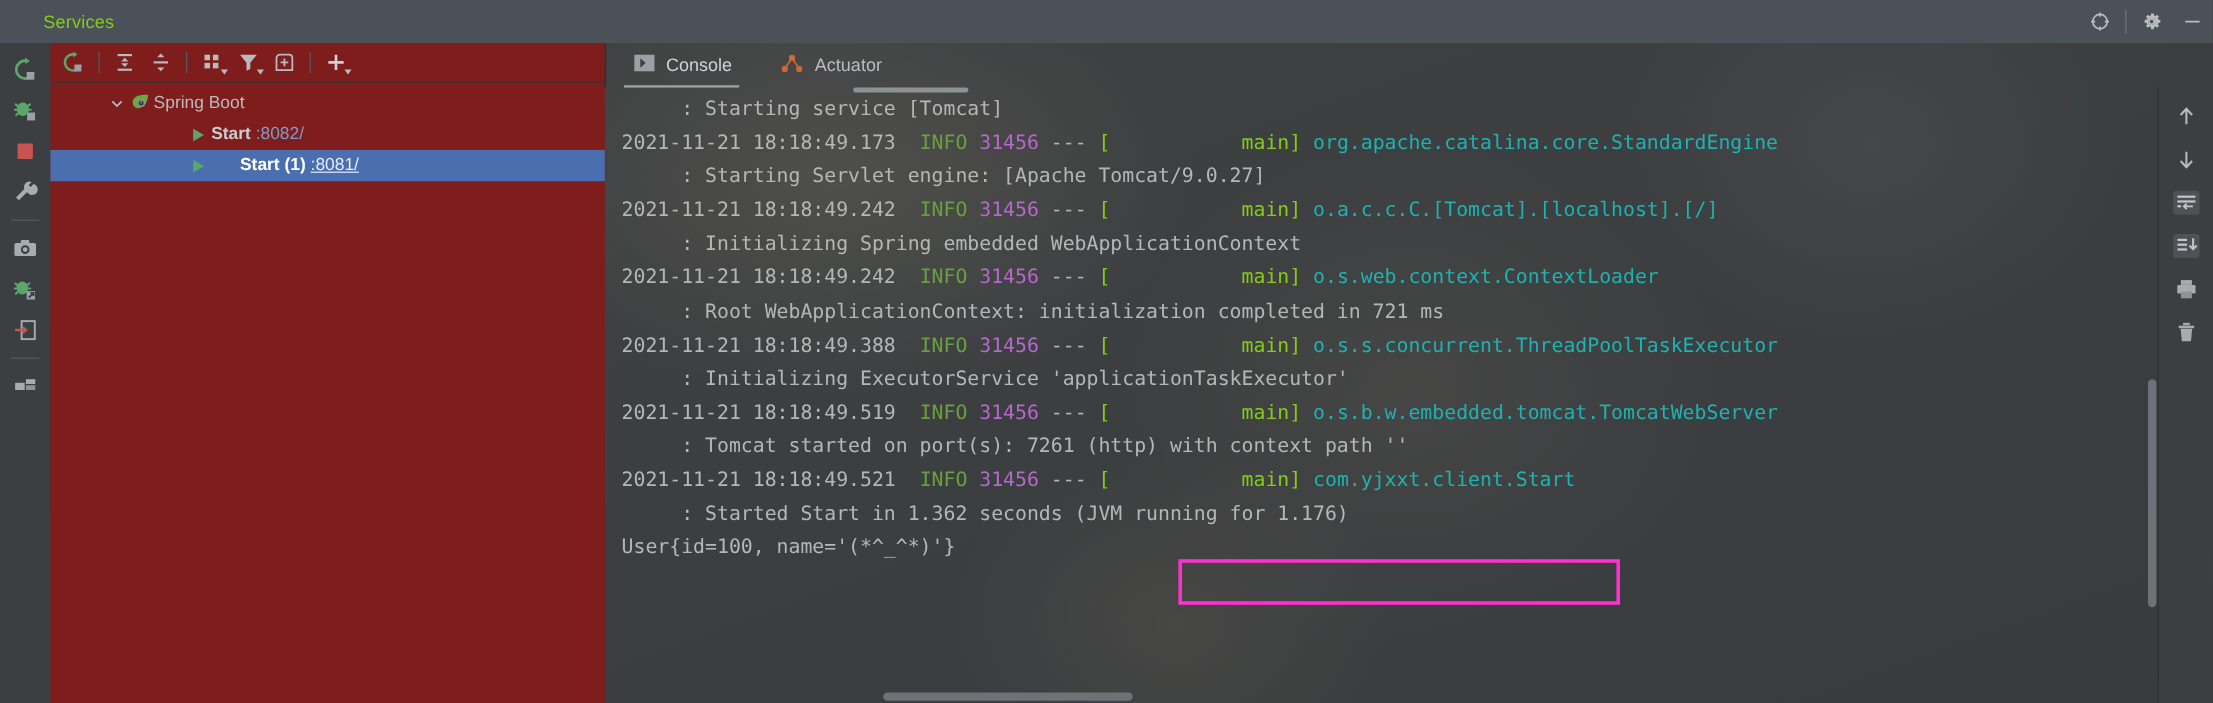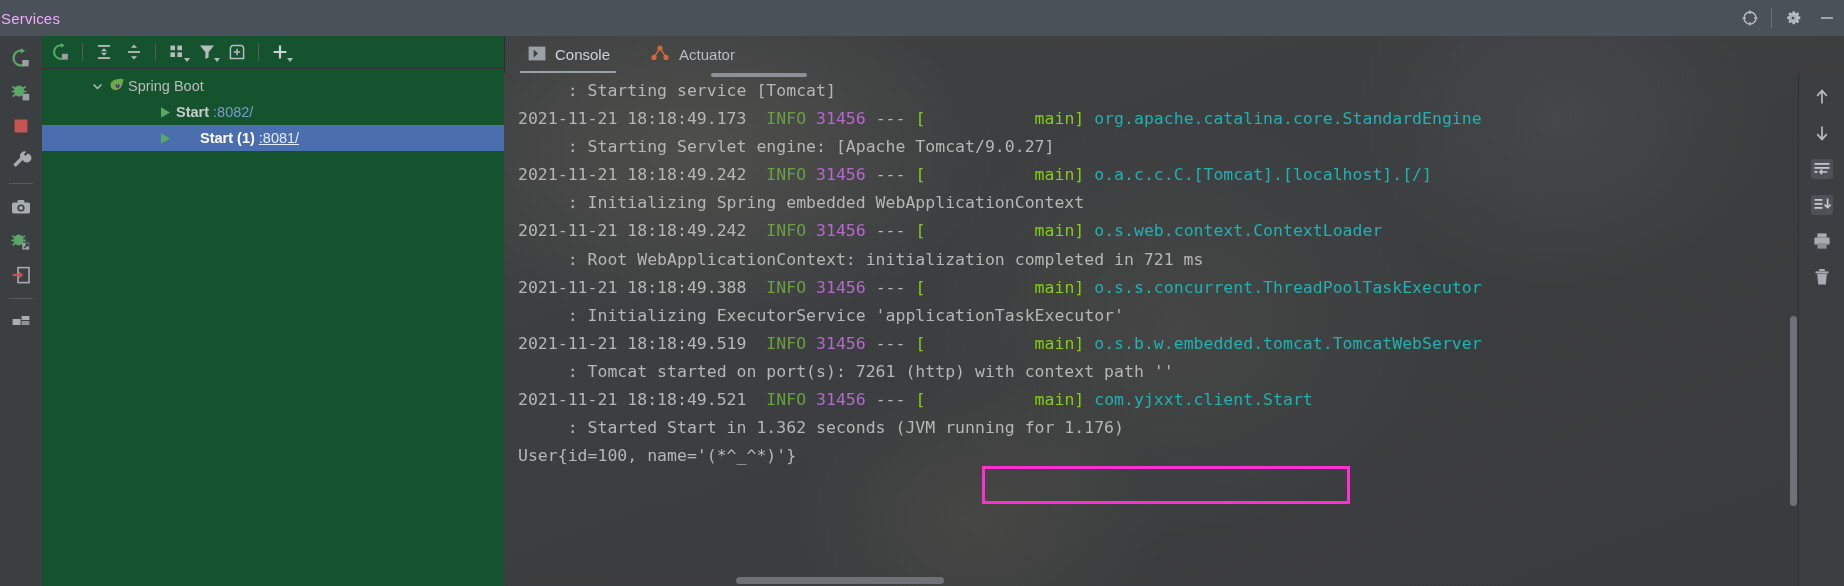--- a/index.html
+++ b/index.html
@@ -27,22 +27,22 @@
     pointer-events: none;
   }
 
   
   .titlebar {
     position: absolute; left: 0; top: 0; width: 1844px; height: 36px;
     background: #4a5159;
     display: flex; align-items: center;
   }
   .titlebar .tb-title {
-    margin-left: 1px;
-    font-size: 15px; color: #f0abfc; letter-spacing: .2px;
+    margin-left: 36px;
+    font-size: 15px; color: #84cc16; letter-spacing: .2px;
   }
   .titlebar .tb-right {
     margin-left: auto; display: flex; align-items: center; height: 36px;
   }
   .tb-icon {
     width: 34px; height: 36px;
     display: flex; align-items: center; justify-content: center;
     cursor: pointer;
   }
   .tb-sep { width: 1px; height: 20px; background: #6b737c; margin: 0 4px; }
@@ -57,21 +57,21 @@
   .ls-btn {
     width: 42px; height: 34px;
     display: flex; align-items: center; justify-content: center;
     cursor: pointer;
   }
   .ls-div { width: 24px; height: 1px; background: #555a5e; margin: 6px 0; }
 
   
   .treepanel {
     position: absolute; left: 42px; top: 36px; width: 462px; height: 550px;
-    background: #14532d;
+    background: #7f1d1d;
   }
   .tree-toolbar {
     position: relative; height: 33px; width: 100%;
     display: flex; align-items: center; padding-left: 4px;
     border-bottom: 1px solid #323437;
   }
   .tt-btn {
     width: 30px; height: 30px;
     display: flex; align-items: center; justify-content: center;
     cursor: pointer; position: relative;

